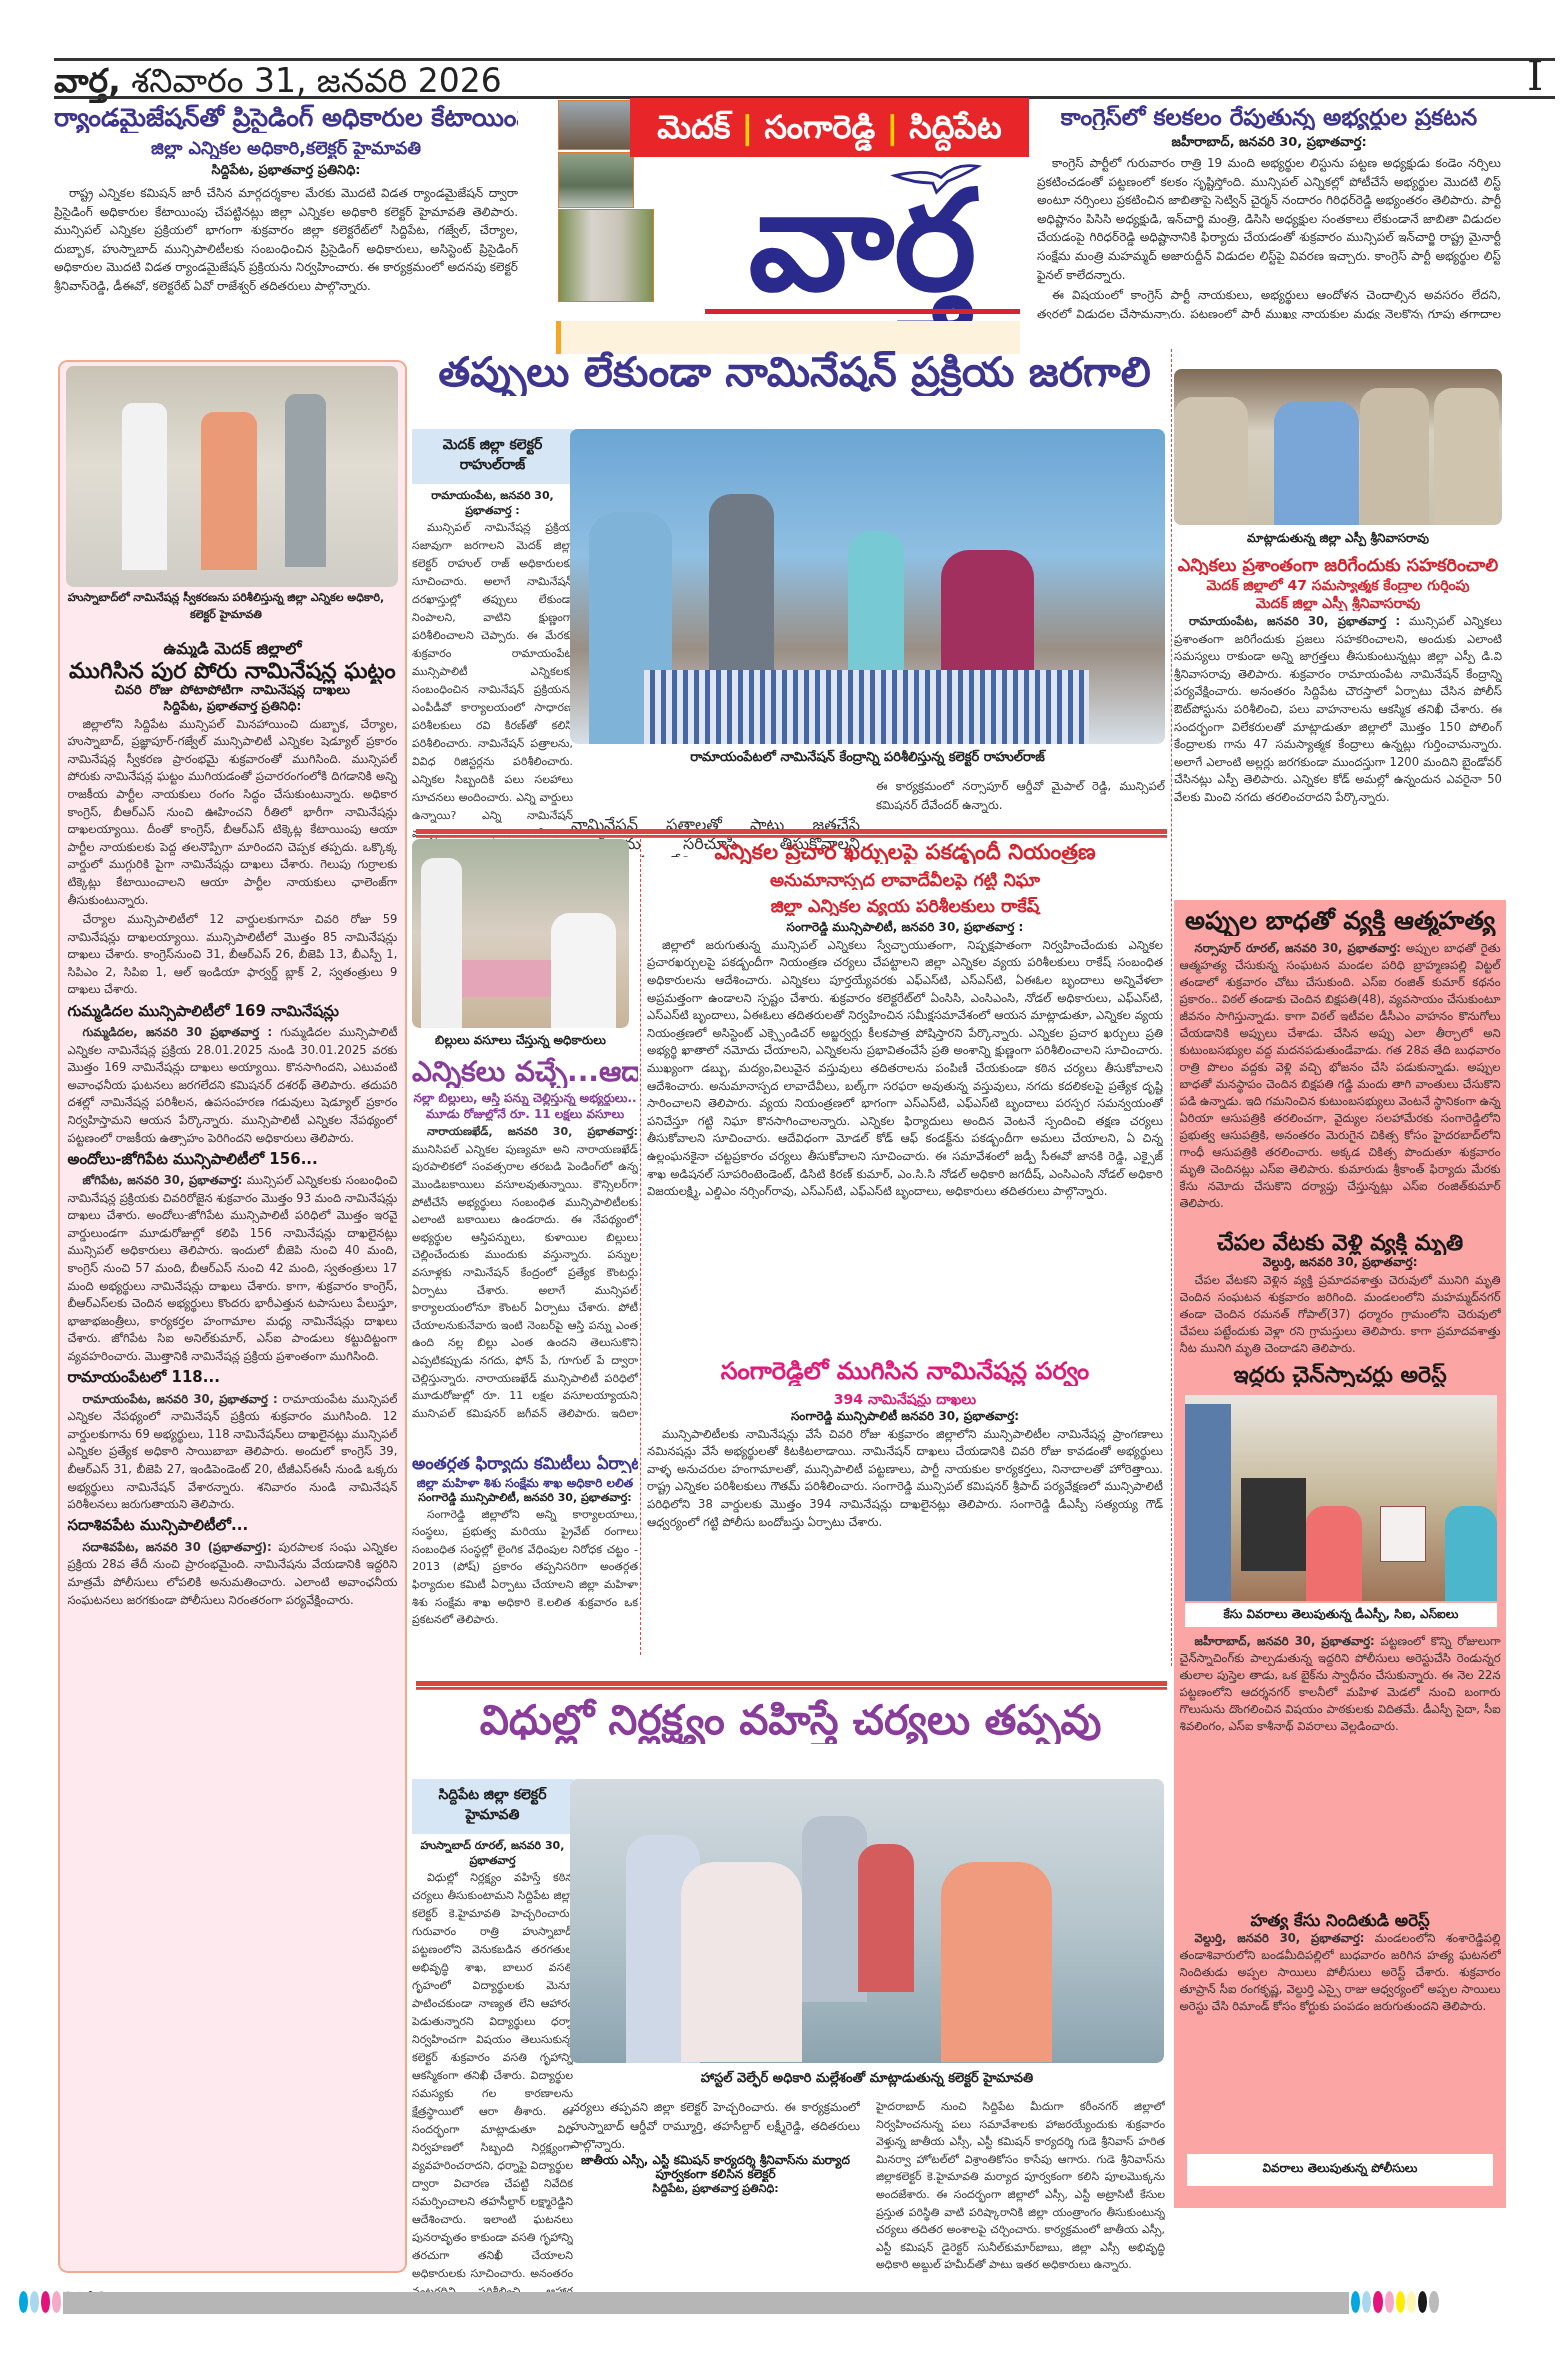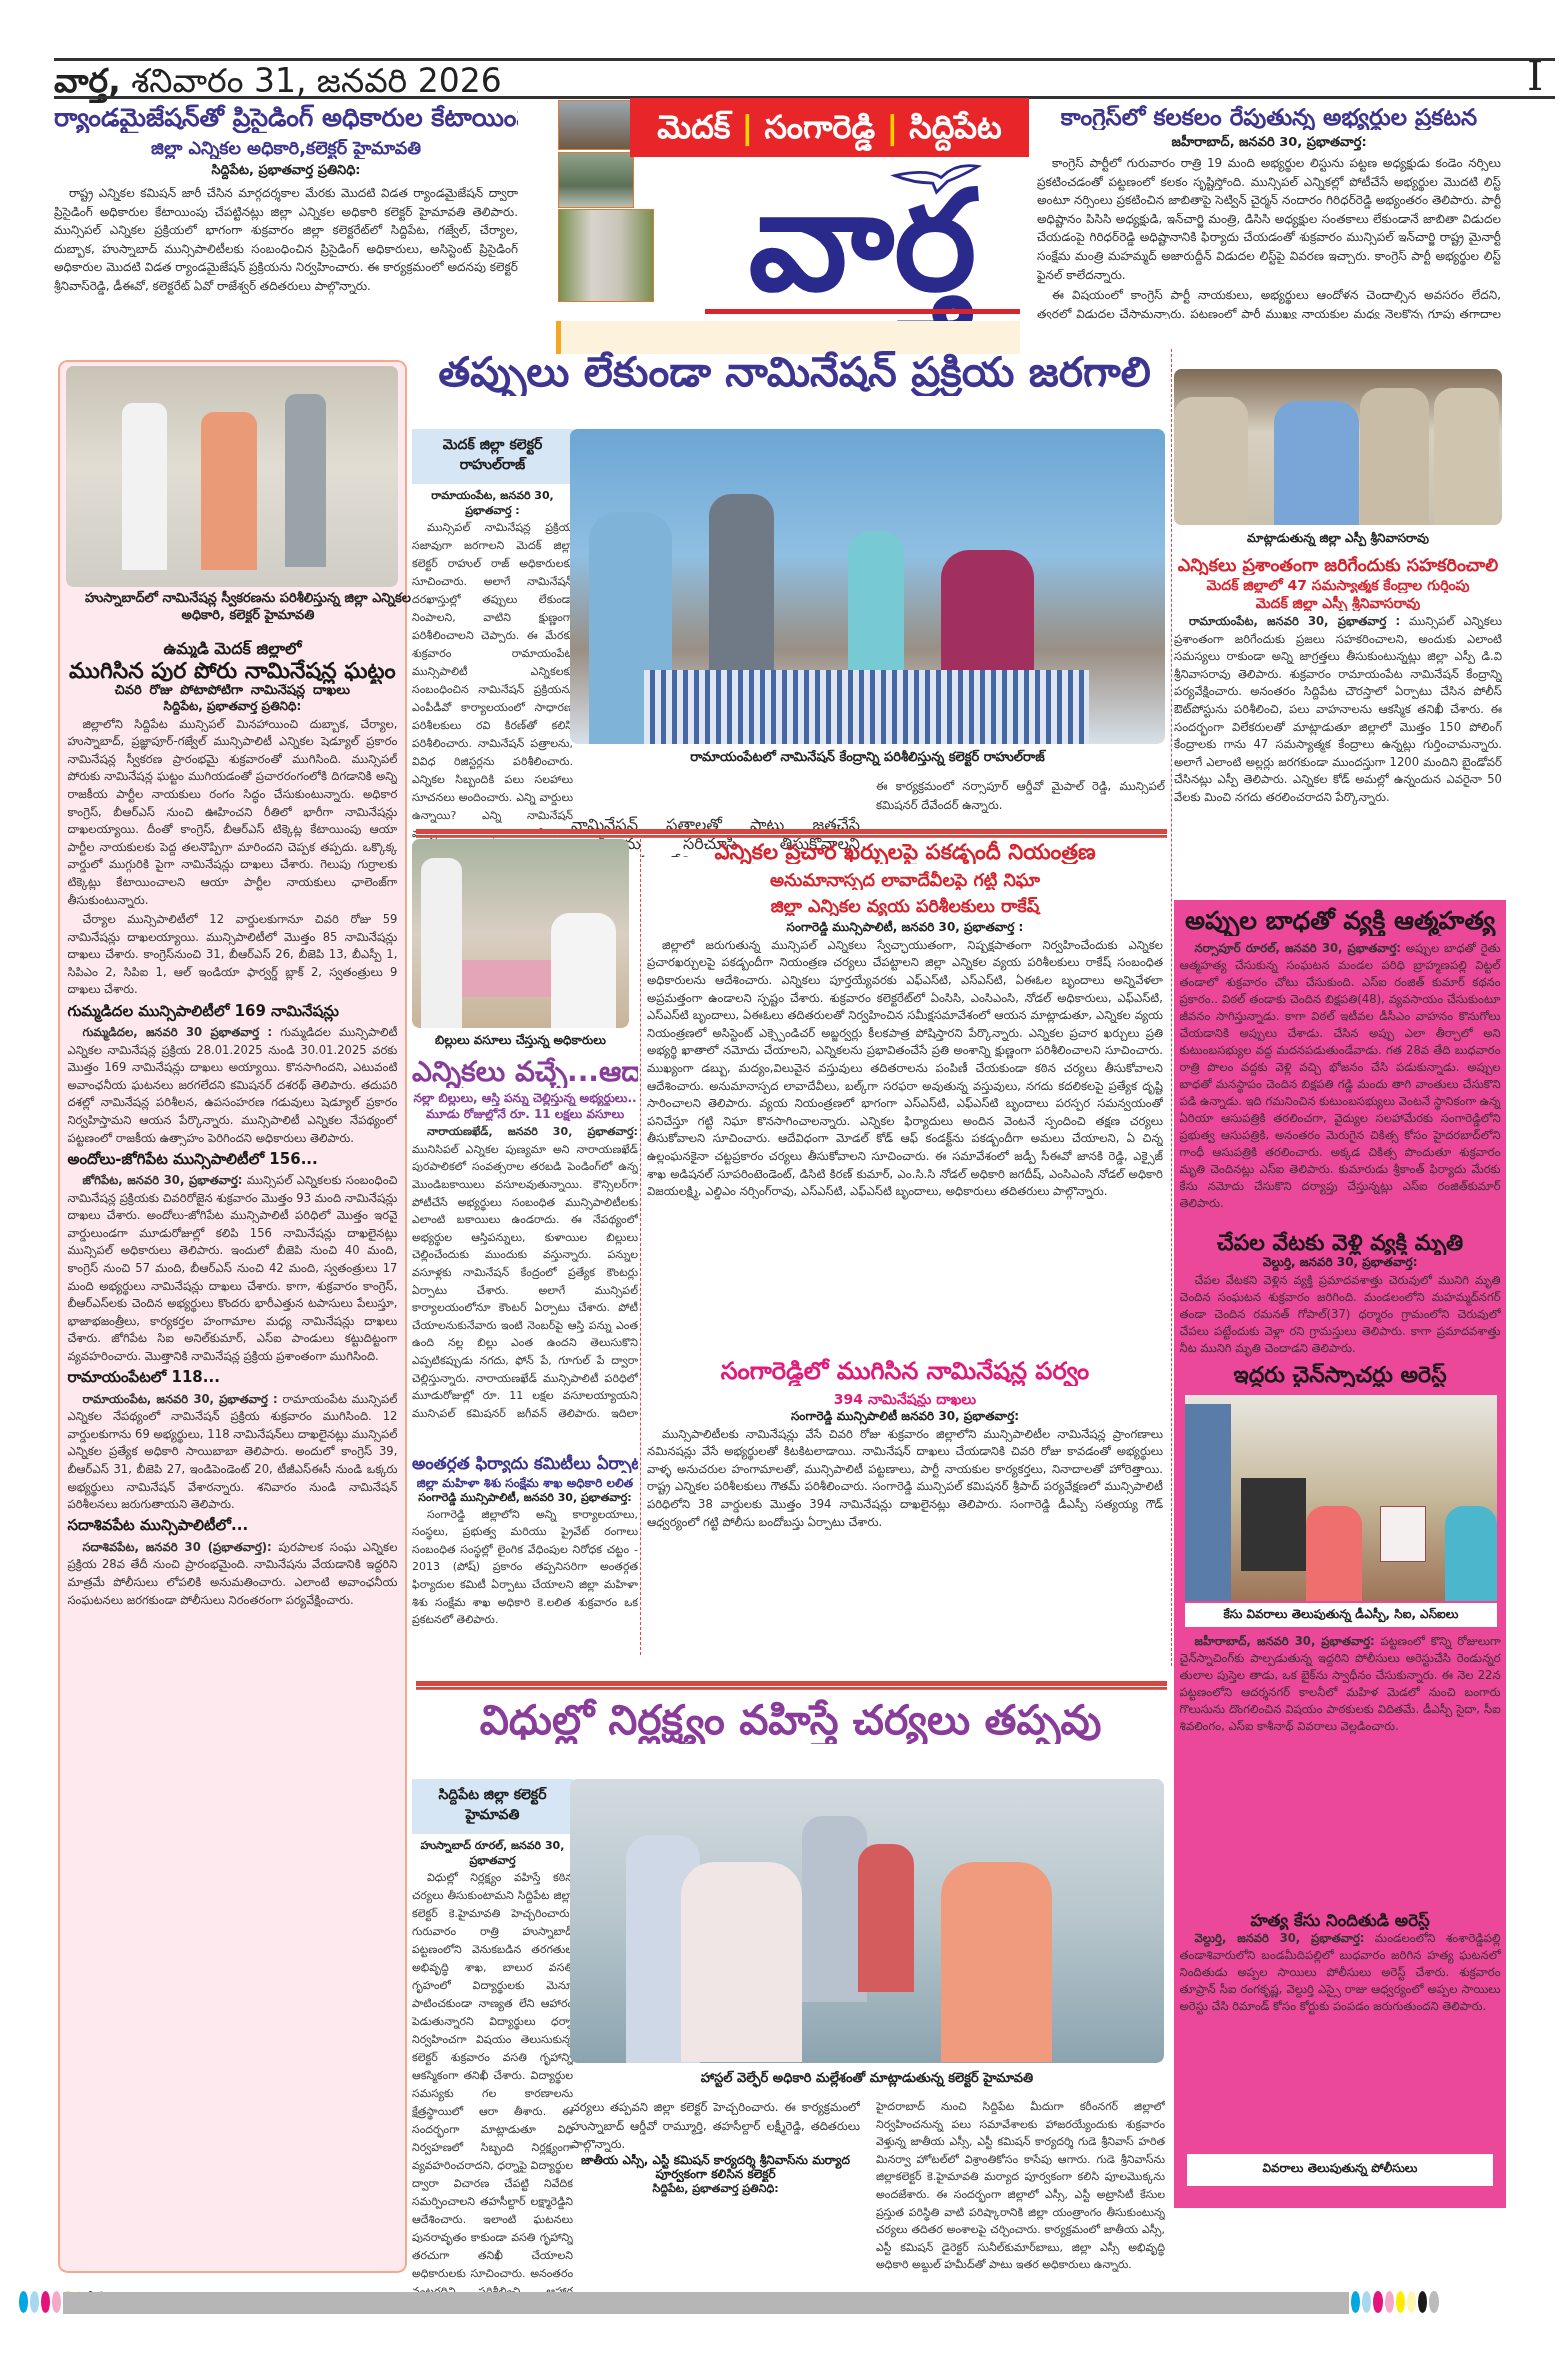--- a/index.html
+++ b/index.html
@@ -16,21 +16,21 @@
   .pink { color: #e21a7a; }
   .purple { color: #8a3c9b; }
   .black { color: #1a1a1a; }
   .dateline { font-weight: bold; font-size: 13px; text-align: center; color: #222; }
   .body-text { font-size: 12px; line-height: 18.6px; color: #333; text-align: justify; overflow: hidden; }
   .body-text p { text-indent: 15px; margin-bottom: 1.9px; }
   .photo { position: absolute; border-radius: 7.4px; overflow: hidden; }
   .caption { position: absolute; font-size: 13px; text-align: center; color: #222; white-space: nowrap; overflow: hidden; font-weight: bold; }
   .subhead { font-weight: bold; font-size: 18.6px; color: #1a1a1a; margin: 3.7px 0; }
   .pinkbox { position: absolute; background: #fde9ee; border: 2.8px solid #f4a98c; border-radius: 9.3px; }
-  .graybox { position: absolute; background: #ec4899; }
+  .graybox { position: absolute; background: #fca5a5; }
   .dash-v { position: absolute; width: 0; border-left: 1.9px dashed #e0423e; }
   .red-rule { position: absolute; height: 5.6px; background: #d9453f; border-top: 1.9px solid #d9453f; border-bottom: 1.9px solid #fff; box-shadow: 0 2.8px 0 #d9453f; }
   .bluebox { background: #d7e6f4; text-align: center; font-weight: bold; font-size: 18.6px; color: #1a1a1a; padding: 7.4px 3.7px; }
   .logo-wrap { position: absolute; left: 547px; top: 98px; width: 482px; height: 256px; }
   .logo-band { position: absolute; left: 83px; top: 0; width: 399px; height: 59px; background: #e8262a; color: #fff; font-weight: bold; font-size: 32px; text-align: center; line-height: 59px; white-space: nowrap; }
   .logo-band .sep { color: #ffd200; }
   .logo-word { position: absolute; left: 158px; top: 74px; width: 315px; height: 139px; color: #2a2a8c; font-weight: bold; font-size: 139px; line-height: 139px; text-align: center; }
   .logo-underline { position: absolute; left: 158px; top: 211px; width: 315px; height: 4.6px; background: #d9232d; }
   .logo-cream { position: absolute; left: 9.3px; top: 223px; width: 464px; height: 33px; background: #fdf2dc; border-left: 5.6px solid #f5a623; }
   .thumb { position: absolute; border: 1.9px solid #e07a30; }
@@ -85,21 +85,21 @@
     <p>ఈ విషయంలో కాంగ్రెస్ పార్టీ నాయకులు, అభ్యర్థులు ఆందోళన చెందాల్సిన అవసరం లేదని, త్వరలో విడుదల చేస్తామన్నారు. పట్టణంలో పార్టీ ముఖ్య నాయకుల మధ్య నెలకొన్న గ్రూపు తగాదాల వల్లే అభ్యర్థుల లిస్ట్ కొలిక్కి రావడం లేదని తెలుస్తోంది.</p>
   </div>
 </div>
 
 <div class="pinkbox" style="left:58px;top:360px;width:349px;height:1913px;">
   <div class="photo" style="left:5.6px;top:3.7px;width:332px;height:221px;background:linear-gradient(180deg,#c8c3b5 0%,#e1ddd3 45%,#d0cdc6 100%);">
     <div class="abs" style="left:56px;top:37px;width:45px;height:167px;background:#f2f2f2;border-radius:11px 11px 0 0;"></div>
     <div class="abs" style="left:135px;top:46px;width:56px;height:158px;background:#eb9a78;border-radius:13px 13px 0 0;"></div>
     <div class="abs" style="left:219px;top:28px;width:41px;height:173px;background:#9aa3a7;border-radius:11px 11px 0 0;"></div>
   </div>
-  <div class="caption" style="left:22px;top:228px;width:332px;font-size:13px;line-height:16.7px;white-space:normal;">హుస్నాబాద్‌లో నామినేషన్ల స్వీకరణను పరిశీలిస్తున్న జిల్లా ఎన్నికల అధికారి, కలెక్టర్ హైమావతి</div>
+  <div class="caption" style="left:0;top:228px;width:332px;font-size:11px;line-height:16.7px;white-space:normal;">హుస్నాబాద్‌లో నామినేషన్ల స్వీకరణను పరిశీలిస్తున్న జిల్లా ఎన్నికల అధికారి, కలెక్టర్ హైమావతి</div>
   <div class="abs" style="left:7.4px;top:278px;width:330px;">
     <div class="hl black" style="font-size:16px;">ఉమ్మడి మెదక్ జిల్లాలో</div>
     <div class="hl black" style="font-size:22px;">ముగిసిన పుర పోరు నామినేషన్ల ఘట్టం</div>
     <div class="hl black" style="font-size:13px;font-family:Liberation Mono, monospace;">చివరి రోజు పోటాపోటీగా నామినేషన్ల దాఖలు</div>
     <div class="dateline" style="font-size:12px;">సిద్దిపేట, ప్రభాతవార్త ప్రతినిధి:</div>
     <div class="body-text" style="font-size:11.6px;line-height:17.6px;height:1568px;">
       <p>జిల్లాలోని సిద్దిపేట మున్సిపల్ మినహాయించి దుబ్బాక, చేర్యాల, హుస్నాబాద్, ప్రజ్ఞాపూర్-గజ్వేల్ మున్సిపాలిటీ ఎన్నికల షెడ్యూల్ ప్రకారం నామినేషన్ల స్వీకరణ ప్రారంభమై శుక్రవారంతో ముగిసింది. మున్సిపల్ పోరుకు నామినేషన్ల ఘట్టం ముగియడంతో ప్రచారరంగంలోకి దిగడానికి అన్ని రాజకీయ పార్టీల నాయకులు రంగం సిద్ధం చేసుకుంటున్నారు. అధికార కాంగ్రెస్, బీఆర్ఎస్ నుంచి ఊహించని రీతిలో భారీగా నామినేషన్లు దాఖలయ్యాయి. దీంతో కాంగ్రెస్, బీఆర్ఎస్ టిక్కెట్ల కేటాయింపు ఆయా పార్టీల నాయకులకు పెద్ద తలనొప్పిగా మారిందని చెప్పక తప్పదు. ఒక్కొక్క వార్డులో ముగ్గురికి పైగా నామినేషన్లు దాఖలు చేశారు. గెలుపు గుర్రాలకు టిక్కెట్లు కేటాయించాలని ఆయా పార్టీల నాయకులు ఛాలెంజ్‌గా తీసుకుంటున్నారు.</p>
       <p>చేర్యాల మున్సిపాలిటీలో 12 వార్డులకుగానూ చివరి రోజు 59 నామినేషన్లు దాఖలయ్యాయి. మున్సిపాలిటీలో మొత్తం 85 నామినేషన్లు దాఖలు చేశారు. కాంగ్రెస్‌నుంచి 31, బీఆర్ఎస్ 26, బీజెపి 13, బీఎస్పీ 1, సిపిఎం 2, సిపిఐ 1, ఆల్ ఇండియా ఫార్వర్డ్ బ్లాక్ 2, స్వతంత్రులు 9 దాఖలు చేశారు.</p>
       <div class="subhead" style="font-size:15px;">గుమ్మడిదల మున్సిపాలిటీలో 169 నామినేషన్లు</div>
       <p><b>గుమ్మడిదల, జనవరి 30 ప్రభాతవార్త :</b> <span>గుమ్మడిదల మున్సిపాలిటీ ఎన్నికల నామినేషన్ల ప్రక్రియ 28.01.2025 నుండి 30.01.2025 వరకు మొత్తం 169 నామినేషన్లు దాఖలు అయ్యాయి. కొనసాగిందని, ఎటువంటి అవాంఛనీయ ఘటనలు జరగలేదని కమిషనర్ దశరథ్ తెలిపారు. తదుపరి దశల్లో నామినేషన్ల పరిశీలన, ఉపసంహరణ గడువులు షెడ్యూల్ ప్రకారం నిర్వహిస్తామని ఆయన పేర్కొన్నారు. మున్సిపాలిటీ ఎన్నికల నేపథ్యంలో పట్టణంలో రాజకీయ ఉత్సాహం పెరిగిందని అధికారులు తెలిపారు.</span></p>

